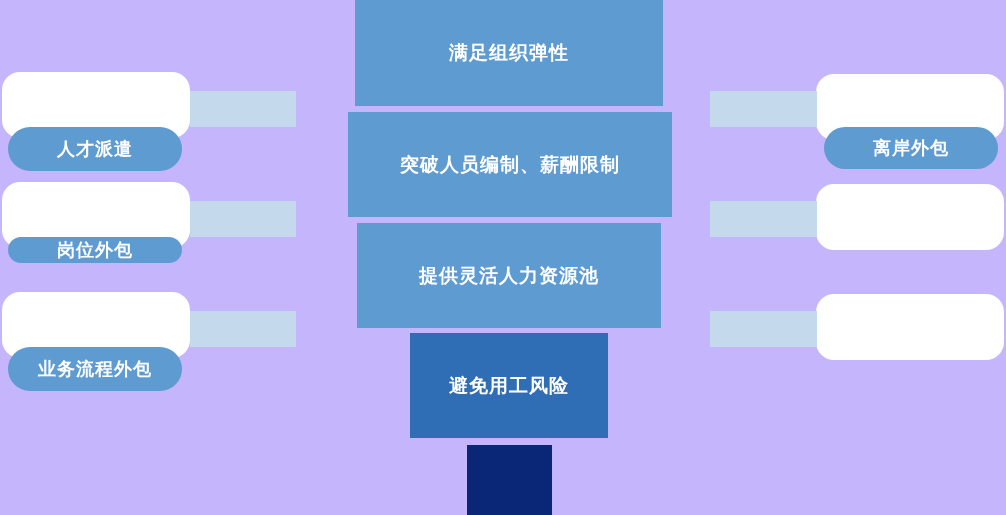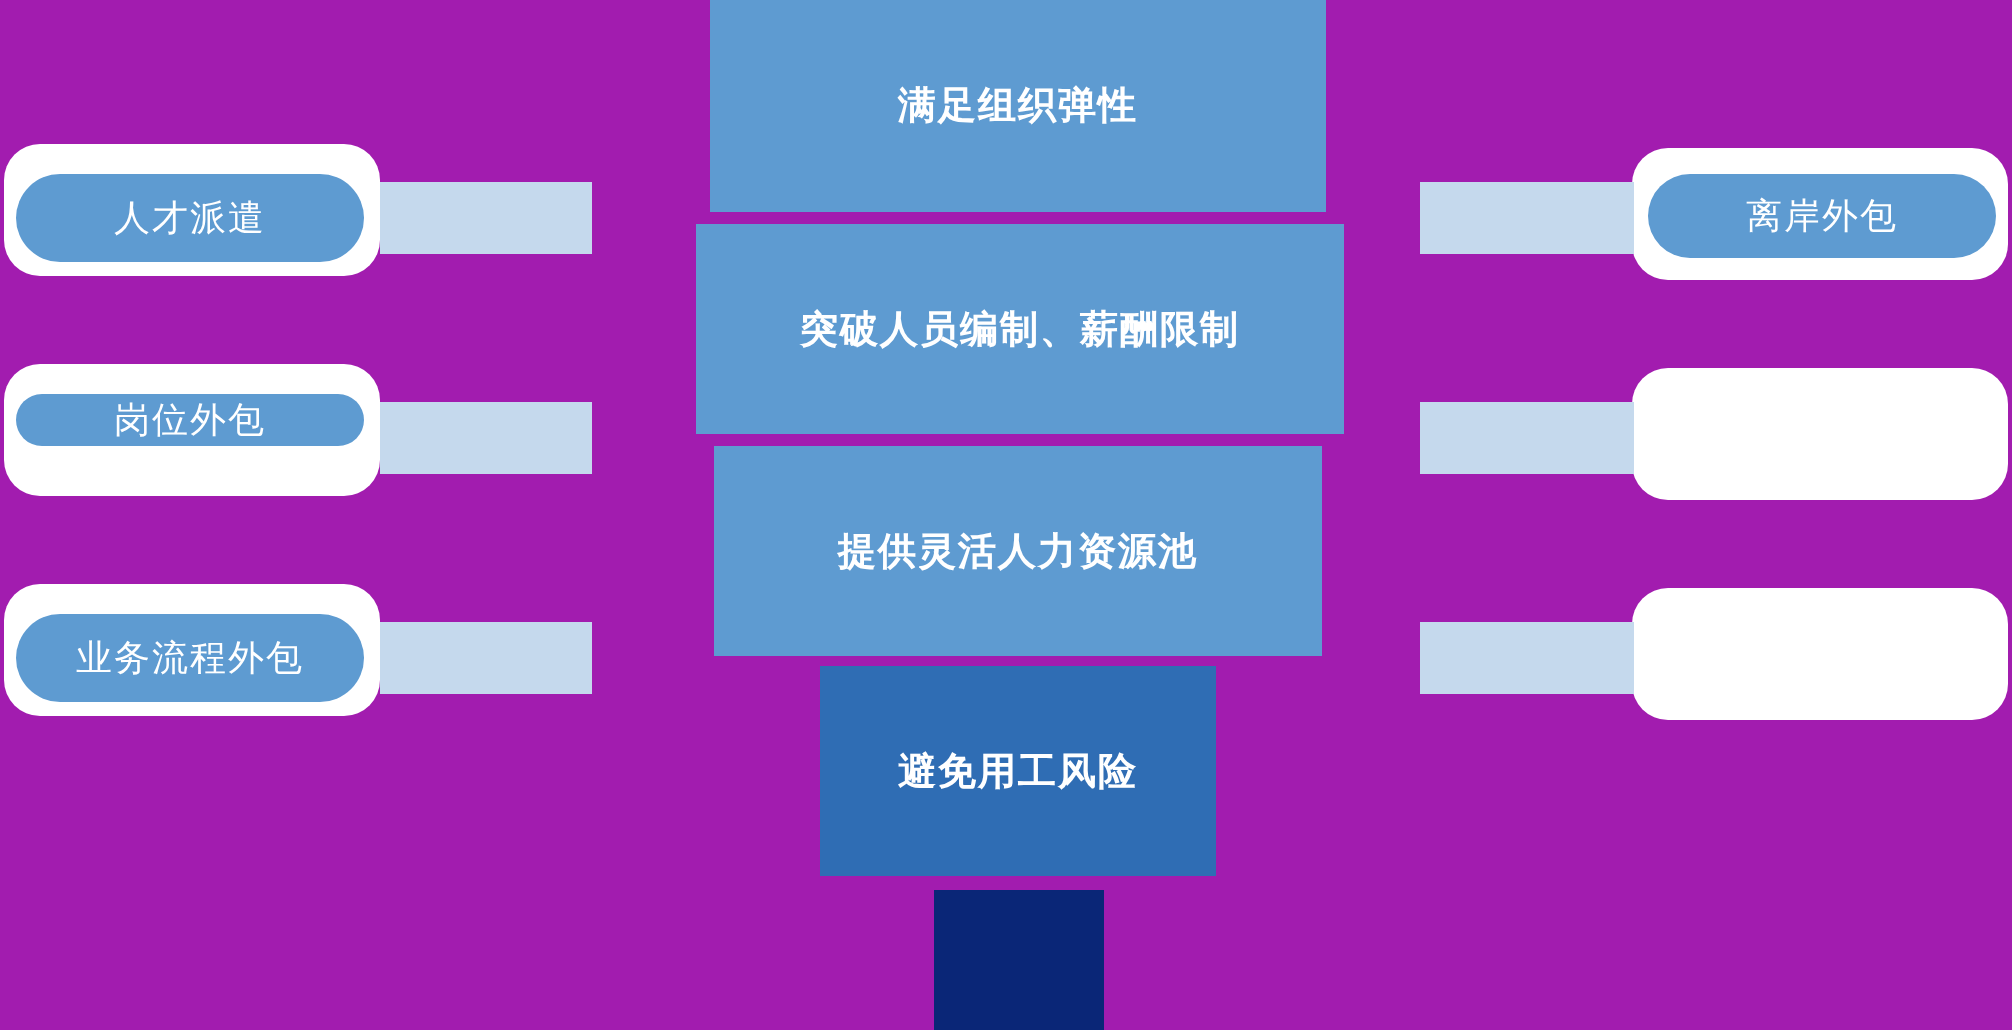--- a/index.html
+++ b/index.html
@@ -4,21 +4,21 @@
 <style>
   html, body {
     margin: 0;
     padding: 0;
     background: #000;
   }
   .canvas {
     position: relative;
     width: 1006px;
     height: 515px;
-    background: #a21caf;
+    background: #c4b5fd;
     overflow: hidden;
     font-family: "DejaVu Sans", "Liberation Sans", sans-serif;
   }
   .abs { position: absolute; }
 
   
   .center-box {
     display: flex;
     align-items: center;
     justify-content: center;
@@ -38,23 +38,24 @@
     border-radius: 18px;
   }
   .pill {
     display: flex;
     align-items: center;
     justify-content: center;
     background: #5E9BD1;
     border-radius: 22px;
     color: #ffffff;
     font-size: 18px;
-    font-weight: normal;
+    font-weight: bold;
     letter-spacing: 1px;
     text-align: left;
+    margin-top: 40px;
   }
   .connector-bar {
     background: #C5D9ED;
   }
 </style>
 </head>
 <body>
 
 <div class="canvas">
 

